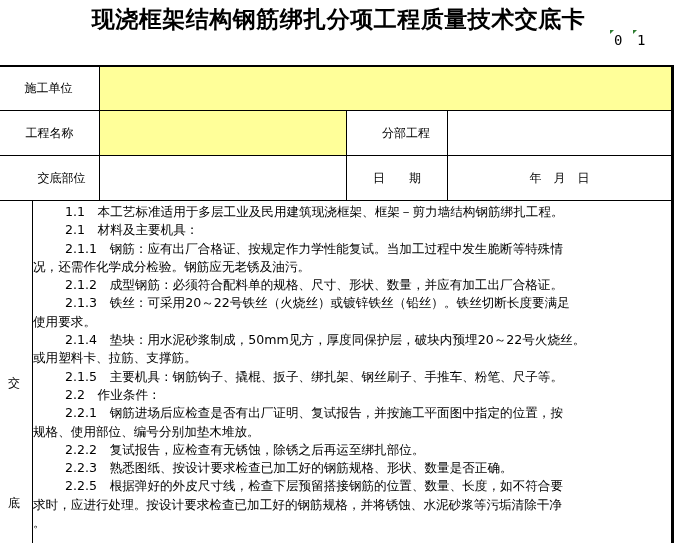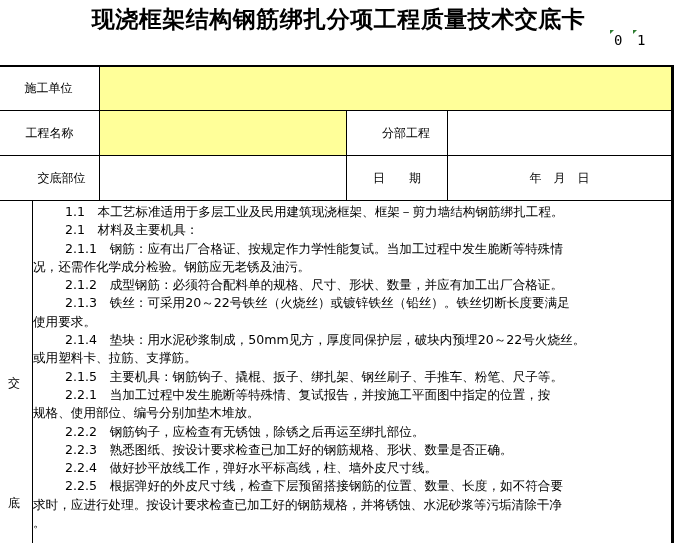--- a/index.html
+++ b/index.html
@@ -65,21 +65,21 @@
   <p class="ind">1.1　本工艺标准适用于多层工业及民用建筑现浇框架、框架－剪力墙结构钢筋绑扎工程。</p>
   <p class="ind">2.1　材料及主要机具：</p>
   <p class="ind">2.1.1　钢筋：应有出厂合格证、按规定作力学性能复试。当加工过程中发生脆断等特殊情</p>
   <p>况，还需作化学成分检验。钢筋应无老锈及油污。</p>
   <p class="ind">2.1.2　成型钢筋：必须符合配料单的规格、尺寸、形状、数量，并应有加工出厂合格证。</p>
   <p class="ind">2.1.3　铁丝：可采用20～22号铁丝（火烧丝）或镀锌铁丝（铅丝）。铁丝切断长度要满足</p>
   <p>使用要求。</p>
   <p class="ind">2.1.4　垫块：用水泥砂浆制成，50mm见方，厚度同保护层，破块内预埋20～22号火烧丝。</p>
   <p>或用塑料卡、拉筋、支撑筋。</p>
   <p class="ind">2.1.5　主要机具：钢筋钩子、撬棍、扳子、绑扎架、钢丝刷子、手推车、粉笔、尺子等。</p>
-  <p class="ind">2.2.1　当加工过程中发生脆断等特殊情、复试报告，并按施工平面图中指定的位置，按</p>
+  <p class="ind">2.2　作业条件：</p>
+  <p class="ind">2.2.1　钢筋进场后应检查是否有出厂证明、复试报告，并按施工平面图中指定的位置，按</p>
   <p>规格、使用部位、编号分别加垫木堆放。</p>
-  <p class="ind">2.2.2　钢筋钩子，应检查有无锈蚀，除锈之后再运至绑扎部位。</p>
+  <p class="ind">2.2.2　复试报告，应检查有无锈蚀，除锈之后再运至绑扎部位。</p>
   <p class="ind">2.2.3　熟悉图纸、按设计要求检查已加工好的钢筋规格、形状、数量是否正确。</p>
-  <p class="ind">2.2.4　做好抄平放线工作，弹好水平标高线，柱、墙外皮尺寸线。</p>
   <p class="ind">2.2.5　根据弹好的外皮尺寸线，检查下层预留搭接钢筋的位置、数量、长度，如不符合要</p>
   <p>求时，应进行处理。按设计要求检查已加工好的钢筋规格，并将锈蚀、水泥砂浆等污垢清除干净</p>
   <p>。</p>
 </div>
 
 </body></html>

